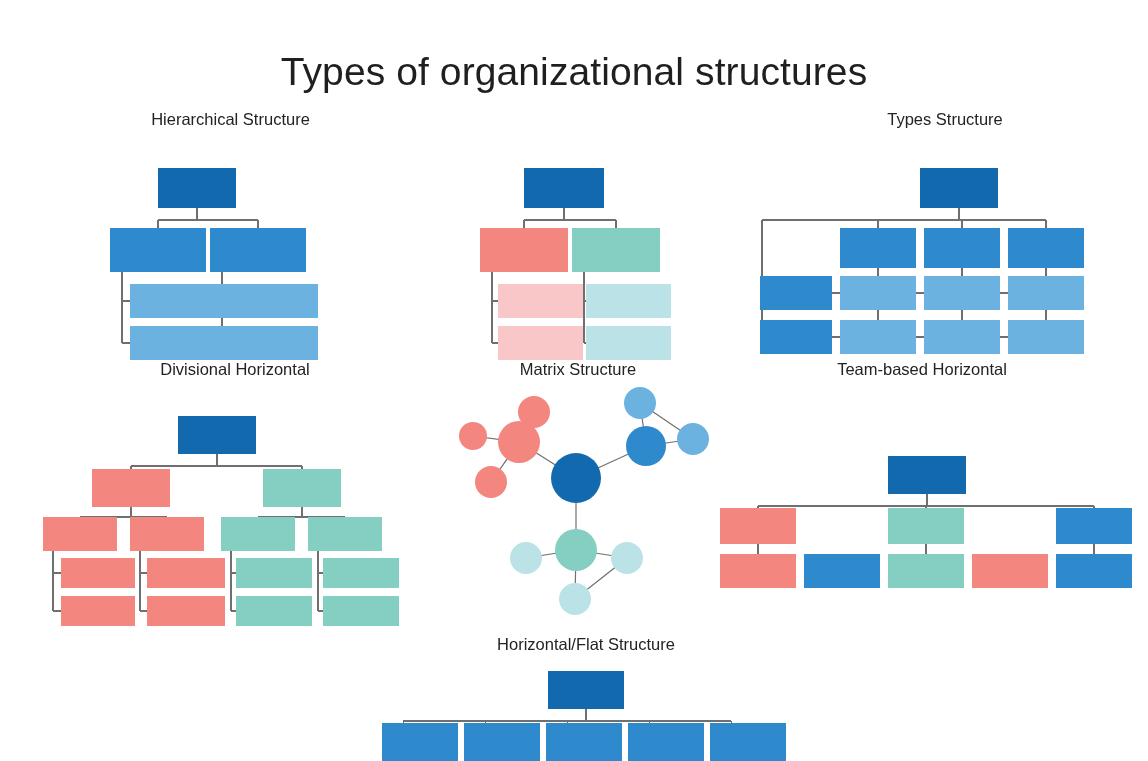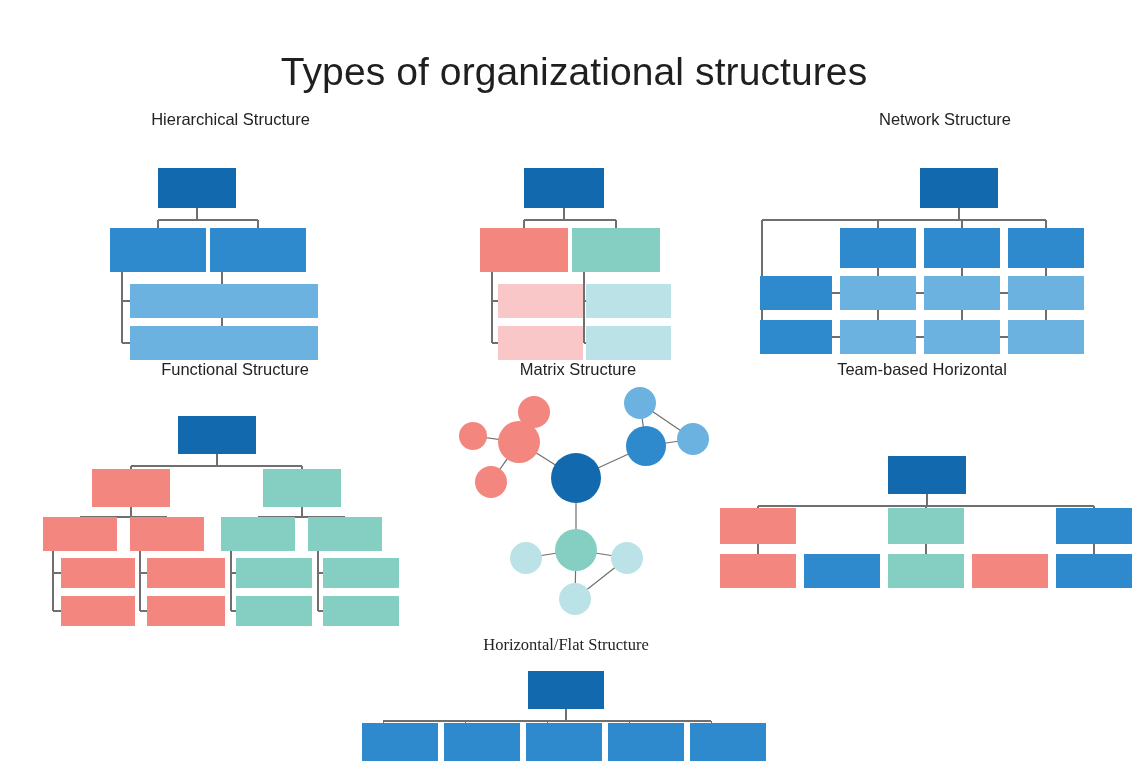--- a/index.html
+++ b/index.html
@@ -100,21 +100,21 @@
           <rect x="48" y="92" width="88" height="44" fill="#f3867e" shape-rendering="crispEdges"></rect>
           <rect x="140" y="92" width="88" height="44" fill="#85cfc2" shape-rendering="crispEdges"></rect>
           <rect x="66" y="148" width="85" height="34" fill="#f9c7c7" shape-rendering="crispEdges"></rect>
           <rect x="66" y="190" width="85" height="34" fill="#f9c7c7" shape-rendering="crispEdges"></rect>
           <rect x="154" y="148" width="85" height="34" fill="#bbe3e7" shape-rendering="crispEdges"></rect>
           <rect x="154" y="190" width="85" height="34" fill="#bbe3e7" shape-rendering="crispEdges"></rect>
         </g>
       </svg>
     </div>
     <div class="panel" style="left: 760px; top: 110px; width: 370px; height: 225px;">
-      <div class="panel-title">Network Structure</div>
+      <div class="panel-title">Types Structure</div>
       <svg width="370" height="200" viewBox="0 0 370 200" class="panel-canvas">
         <g>
           <line x1="199" y1="72" x2="199" y2="84" stroke="#6f6f6f" stroke-width="1.3" shape-rendering="crispEdges"></line>
           <line x1="2" y1="84" x2="286" y2="84" stroke="#6f6f6f" stroke-width="1.3" shape-rendering="crispEdges"></line>
           <line x1="118" y1="84" x2="118" y2="92" stroke="#6f6f6f" stroke-width="1.3" shape-rendering="crispEdges"></line>
           <line x1="202" y1="84" x2="202" y2="92" stroke="#6f6f6f" stroke-width="1.3" shape-rendering="crispEdges"></line>
           <line x1="286" y1="84" x2="286" y2="92" stroke="#6f6f6f" stroke-width="1.3" shape-rendering="crispEdges"></line>
           <line x1="2" y1="84" x2="2" y2="201" stroke="#6f6f6f" stroke-width="1.3" shape-rendering="crispEdges"></line>
           <line x1="2" y1="157" x2="0" y2="157" stroke="#6f6f6f" stroke-width="1.3" shape-rendering="crispEdges"></line>
           <line x1="2" y1="201" x2="0" y2="201" stroke="#6f6f6f" stroke-width="1.3" shape-rendering="crispEdges"></line>
@@ -141,21 +141,21 @@
           <rect x="80" y="140" width="76" height="34" fill="#6cb2e0" shape-rendering="crispEdges"></rect>
           <rect x="164" y="140" width="76" height="34" fill="#6cb2e0" shape-rendering="crispEdges"></rect>
           <rect x="248" y="140" width="76" height="34" fill="#6cb2e0" shape-rendering="crispEdges"></rect>
           <rect x="80" y="184" width="76" height="34" fill="#6cb2e0" shape-rendering="crispEdges"></rect>
           <rect x="164" y="184" width="76" height="34" fill="#6cb2e0" shape-rendering="crispEdges"></rect>
           <rect x="248" y="184" width="76" height="34" fill="#6cb2e0" shape-rendering="crispEdges"></rect>
         </g>
       </svg>
     </div>
     <div class="panel" style="left: 35px; top: 360px; width: 400px; height: 260px;">
-      <div class="panel-title">Functional Structure</div>
+      <div class="panel-title">Divisional Horizontal</div>
       <svg width="400" height="235" viewBox="0 0 400 235" class="panel-canvas">
         <g>
           <line x1="182" y1="68" x2="182" y2="80" stroke="#6f6f6f" stroke-width="1.3" shape-rendering="crispEdges"></line>
           <line x1="96" y1="80" x2="267" y2="80" stroke="#6f6f6f" stroke-width="1.3" shape-rendering="crispEdges"></line>
           <line x1="96" y1="80" x2="96" y2="83" stroke="#6f6f6f" stroke-width="1.3" shape-rendering="crispEdges"></line>
           <line x1="267" y1="80" x2="267" y2="83" stroke="#6f6f6f" stroke-width="1.3" shape-rendering="crispEdges"></line>
           <line x1="96" y1="121" x2="96" y2="131" stroke="#6f6f6f" stroke-width="1.3" shape-rendering="crispEdges"></line>
           <line x1="45" y1="131" x2="132" y2="131" stroke="#6f6f6f" stroke-width="1.3" shape-rendering="crispEdges"></line>
           <line x1="45" y1="131" x2="45" y2="131" stroke="#6f6f6f" stroke-width="1.3" shape-rendering="crispEdges"></line>
           <line x1="132" y1="131" x2="132" y2="131" stroke="#6f6f6f" stroke-width="1.3" shape-rendering="crispEdges"></line>
@@ -248,21 +248,21 @@
           <rect x="176" y="122" width="76" height="36" fill="#85cfc2" shape-rendering="crispEdges"></rect>
           <rect x="344" y="122" width="76" height="36" fill="#2e8acd" shape-rendering="crispEdges"></rect>
           <rect x="8" y="168" width="76" height="34" fill="#f3867e" shape-rendering="crispEdges"></rect>
           <rect x="92" y="168" width="76" height="34" fill="#2e8acd" shape-rendering="crispEdges"></rect>
           <rect x="176" y="168" width="76" height="34" fill="#85cfc2" shape-rendering="crispEdges"></rect>
           <rect x="260" y="168" width="76" height="34" fill="#f3867e" shape-rendering="crispEdges"></rect>
           <rect x="344" y="168" width="76" height="34" fill="#2e8acd" shape-rendering="crispEdges"></rect>
         </g>
       </svg>
     </div>
-    <div class="panel" style="left: 356px; top: 635px; width: 420px; height: 126px; font-family: Liberation Serif, serif;">
+    <div class="panel" style="left: 376px; top: 635px; width: 420px; height: 126px;">
       <div class="panel-title">Horizontal/Flat Structure</div>
       <svg width="420" height="100" viewBox="0 0 420 100" class="panel-canvas">
         <g>
           <line x1="210" y1="48" x2="210" y2="60" stroke="#6f6f6f" stroke-width="1.3" shape-rendering="crispEdges"></line>
           <line x1="27.28" y1="60" x2="355.28" y2="60" stroke="#6f6f6f" stroke-width="1.3" shape-rendering="crispEdges"></line>
           <line x1="27.28" y1="60" x2="27.28" y2="62" stroke="#6f6f6f" stroke-width="1.3" shape-rendering="crispEdges"></line>
           <line x1="109.28" y1="60" x2="109.28" y2="62" stroke="#6f6f6f" stroke-width="1.3" shape-rendering="crispEdges"></line>
           <line x1="191.28" y1="60" x2="191.28" y2="62" stroke="#6f6f6f" stroke-width="1.3" shape-rendering="crispEdges"></line>
           <line x1="273.28" y1="60" x2="273.28" y2="62" stroke="#6f6f6f" stroke-width="1.3" shape-rendering="crispEdges"></line>
           <line x1="355.28" y1="60" x2="355.28" y2="62" stroke="#6f6f6f" stroke-width="1.3" shape-rendering="crispEdges"></line>

